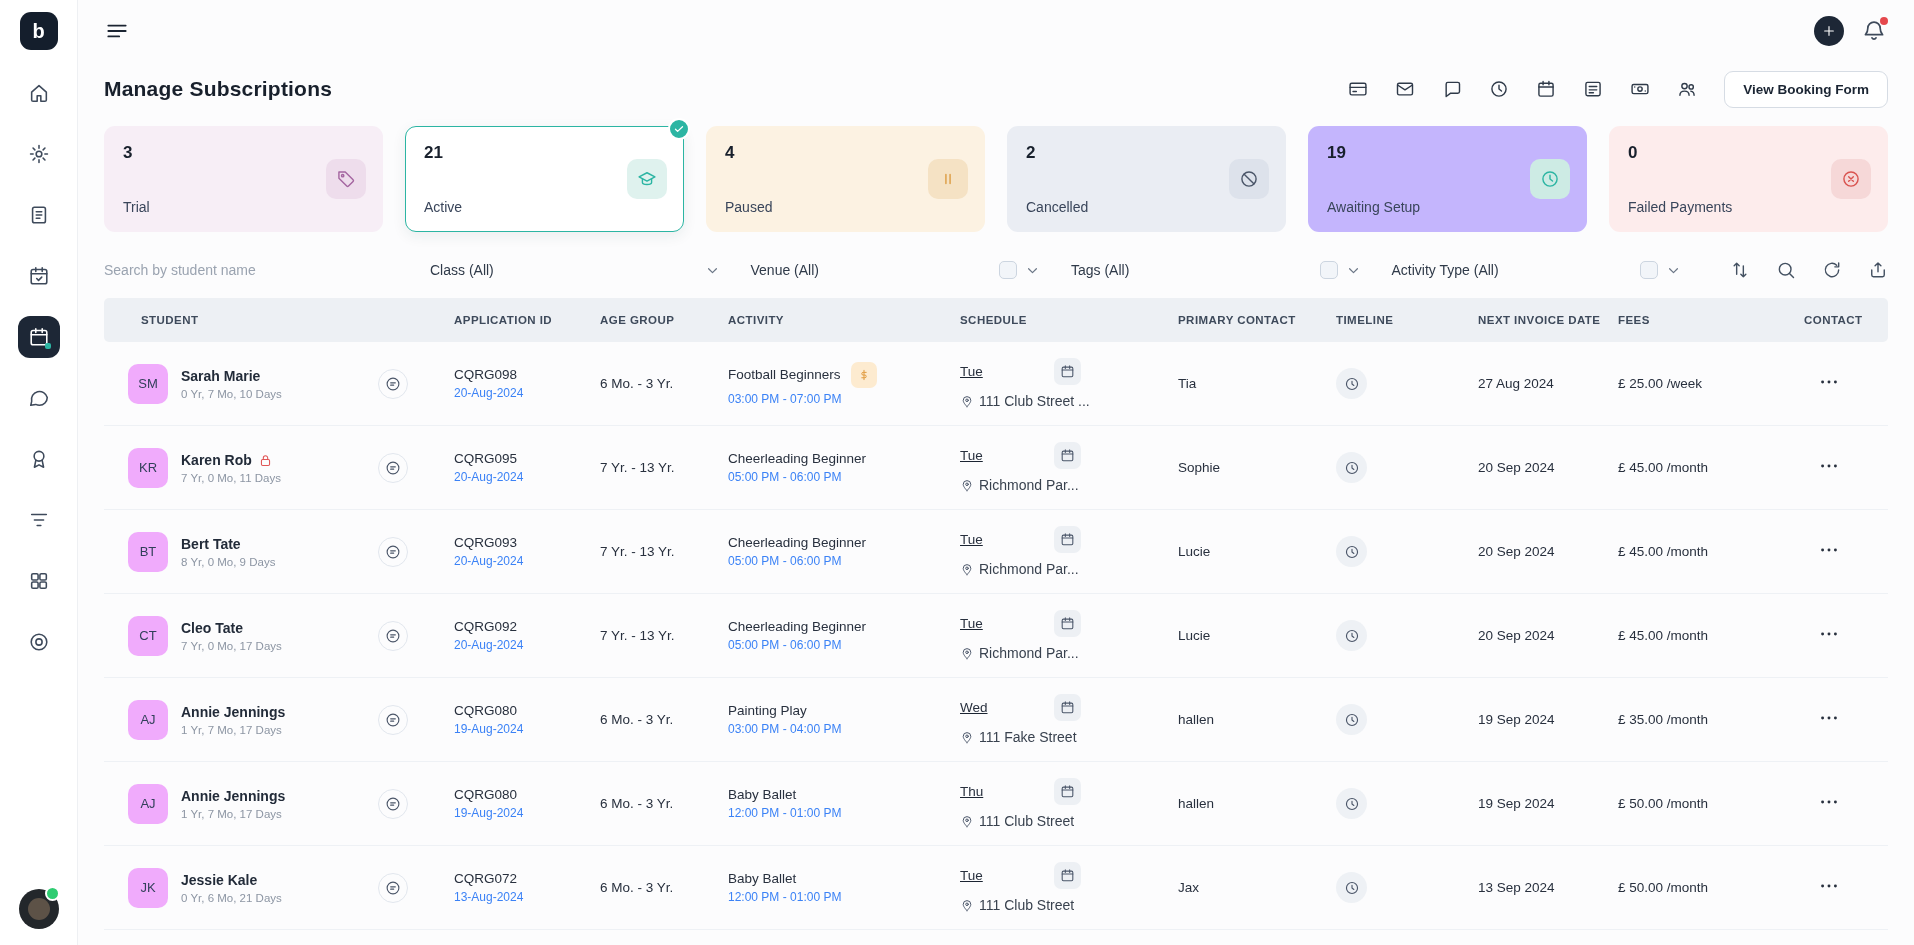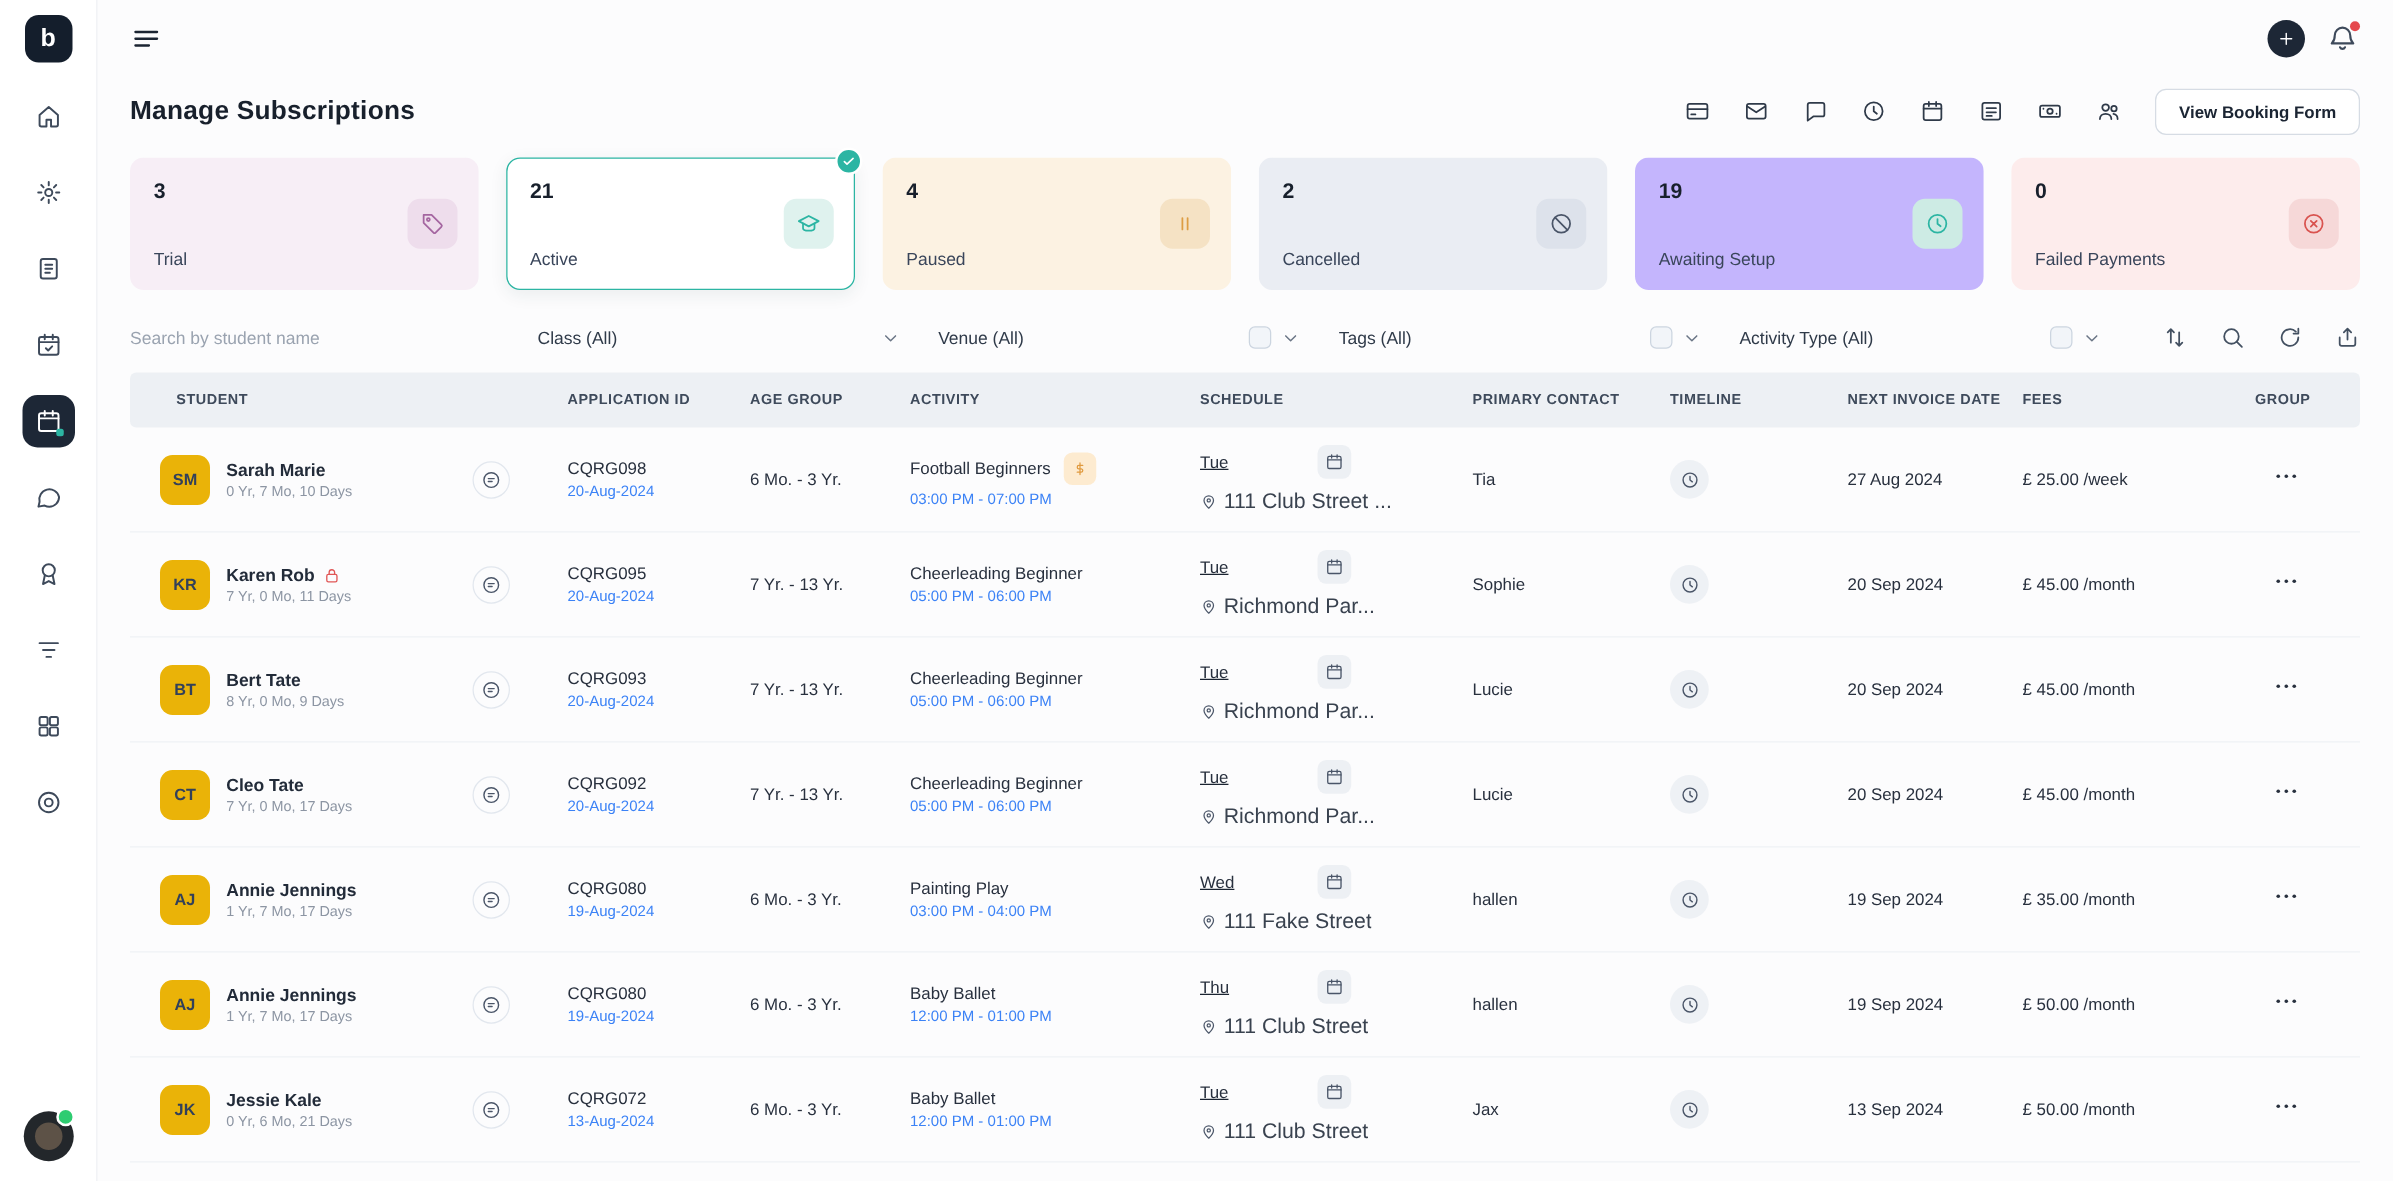--- a/index.html
+++ b/index.html
@@ -79,43 +79,43 @@
   .thead { background:#edf0f4; border-radius:5px; height:44px; font-size:11.5px; font-weight:bold; color:#3e4a5b;
            letter-spacing:.45px; }
   .thead .hcell:first-child { padding-left:37px; }
   .thead .hcell { padding-right:8px; white-space:nowrap; }
   .tbody { flex:1; overflow:hidden; }
   .trow { height:84px; border-bottom:1px solid #eef1f5; background:transparent; }
   .cell { min-width:0; padding-right:10px; }
   .c1 { font-size:13.5px; color:#28303e; }
   .c2 { font-size:12px; color:#3b82f6; margin-top:4px; }
   .student { display:flex; align-items:center; padding-left:24px; }
-  .avatar { width:40px; height:40px; border-radius:10px; background:#eab308; color:#32405a; font-size:13px;
-            font-weight:bold; display:flex; align-items:center; justify-content:center; flex:0 0 40px; }
+  .avatar { width:40px; height:40px; border-radius:10px; background:#f0abfc; color:#32405a; font-size:13px;
+            font-weight:normal; display:flex; align-items:center; justify-content:center; flex:0 0 40px; }
   .stu-info { margin-left:13px; min-width:0; }
   .stu-name-line { display:flex; align-items:flex-end; gap:6px; }
   .stu-name { font-size:14px; font-weight:bold; color:#222b39; white-space:nowrap; }
   .lock { width:15px; height:15px; color:#e05555; flex:0 0 15px; }
   .stu-age { font-size:11.5px; color:#8c95a3; margin-top:4px; white-space:nowrap; }
   .chat-btn { margin-left:auto; margin-right:36px; width:30px; height:30px; border-radius:50%;
               border:1px solid #e2e7ee; color:#4a5568; display:flex; align-items:center; justify-content:center;
               cursor:pointer; flex:0 0 30px; }
   .chat-btn .ic { width:16px; height:16px; }
   .act-line { display:flex; align-items:center; gap:10px; }
   .fee-badge { width:26px; height:26px; border-radius:7px; background:#fdebd0; color:#e09a3e; display:flex;
                align-items:center; justify-content:center; cursor:pointer; }
   .fee-badge .ic { width:14px; height:14px; }
   .sched-top { display:flex; align-items:center;text-decoration:underline; }
   .sched-day { font-size:13.5px; color:#28303e; width:52px; }
   .cal-box { width:27px; height:27px; border-radius:7px; background:#edf0f4; color:#4a5568; display:flex;
              align-items:center; justify-content:center; margin-left:42px; cursor:pointer; }
   .cal-box .ic { width:15px; height:15px; }
   .sched-loc { display:flex; align-items:center; gap:5px; margin-top:8px; color:#5c6троф675; }
   .sched-loc .ic { width:14px; height:14px; color:#4a5568; flex:0 0 14px; }
-  .loc-text { font-size:17px; color:#39424f; white-space:nowrap; overflow:hidden; text-overflow:ellipsis;text-align:right; }
+  .loc-text { font-size:14px; color:#39424f; white-space:nowrap; overflow:hidden; text-overflow:ellipsis;text-align:right; }
   .tl-btn { width:31px; height:31px; border-radius:50%; background:#eef1f5; color:#4a5568; display:flex;
             align-items:center; justify-content:center; cursor:pointer; }
   .tl-btn .ic { width:16px; height:16px; }
   .action-cell { padding-left:14px; }
   .dots { width:22px; height:22px; color:#28303e; cursor:pointer; display:inline-flex; }
 
   .ic { display:inline-flex; }
   .ic svg { width:100%; height:100%; display:block; fill:none; stroke:currentColor; stroke-width:1.7;
             stroke-linecap:round; stroke-linejoin:round; }
 </style>
@@ -452,21 +452,21 @@
   <div class="grid-row thead">
       <div class="hcell">STUDENT</div>
       <div class="hcell">APPLICATION ID</div>
       <div class="hcell">AGE GROUP</div>
       <div class="hcell">ACTIVITY</div>
       <div class="hcell">SCHEDULE</div>
       <div class="hcell">PRIMARY CONTACT</div>
       <div class="hcell">TIMELINE</div>
       <div class="hcell">NEXT INVOICE DATE</div>
       <div class="hcell">FEES</div>
-      <div class="hcell">GROUP</div>
+      <div class="hcell">CONTACT</div>
     </div>
   <div class="tbody">
       <div class="grid-row trow">
         <div class="cell student">
           <div class="avatar">SM</div>
           <div class="stu-info">
             <div class="stu-name-line">
               <span class="stu-name">Sarah Marie</span>
             </div>
             <div class="stu-age">0 Yr, 7 Mo, 10 Days</div>

